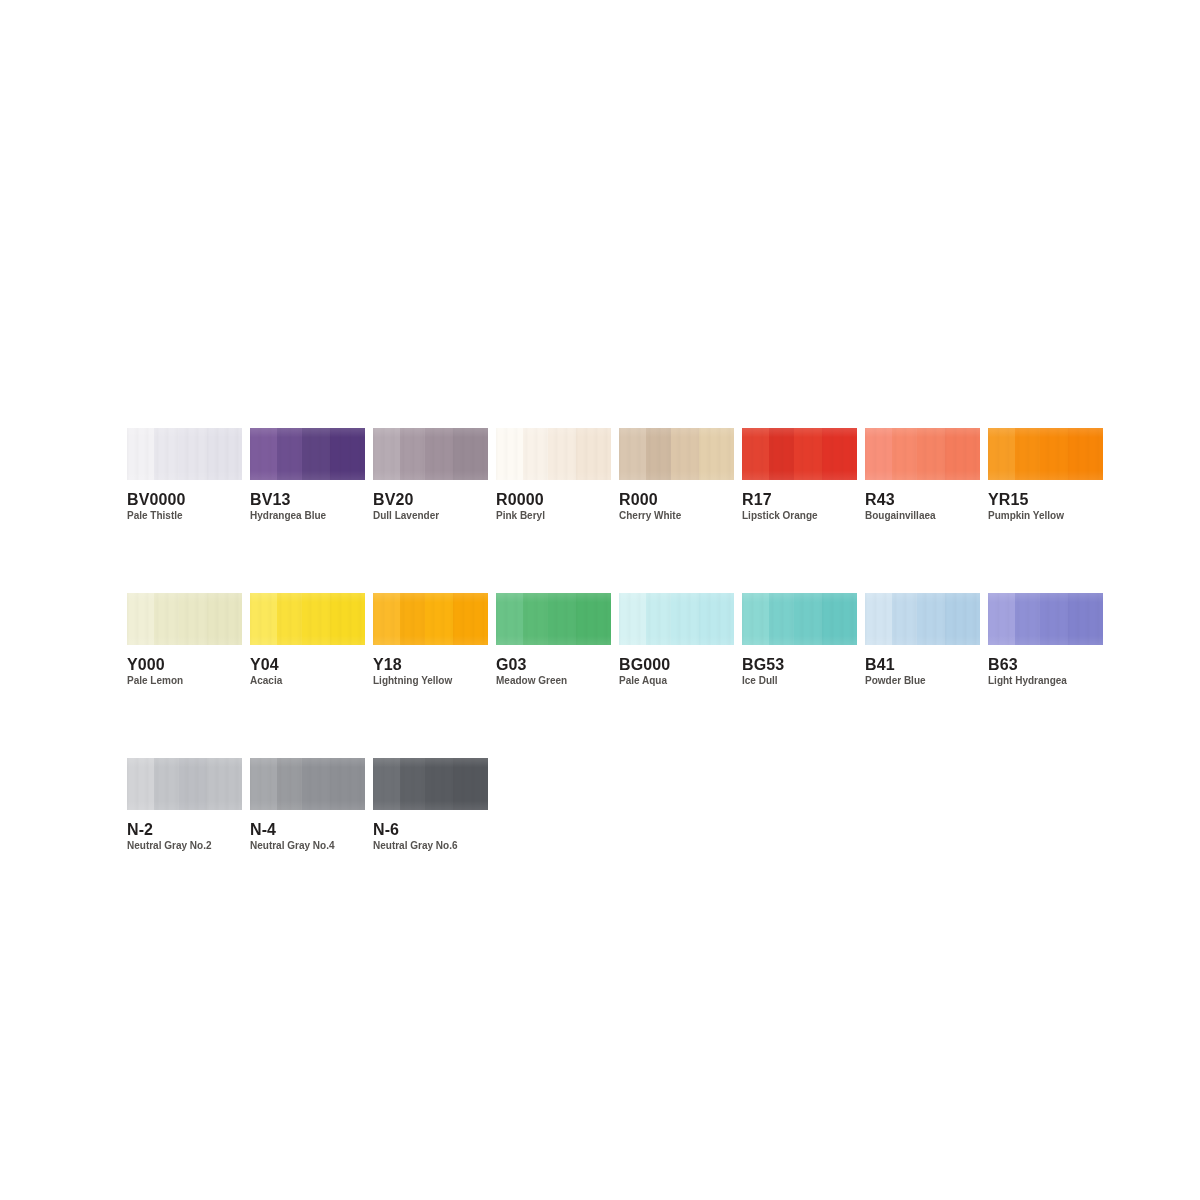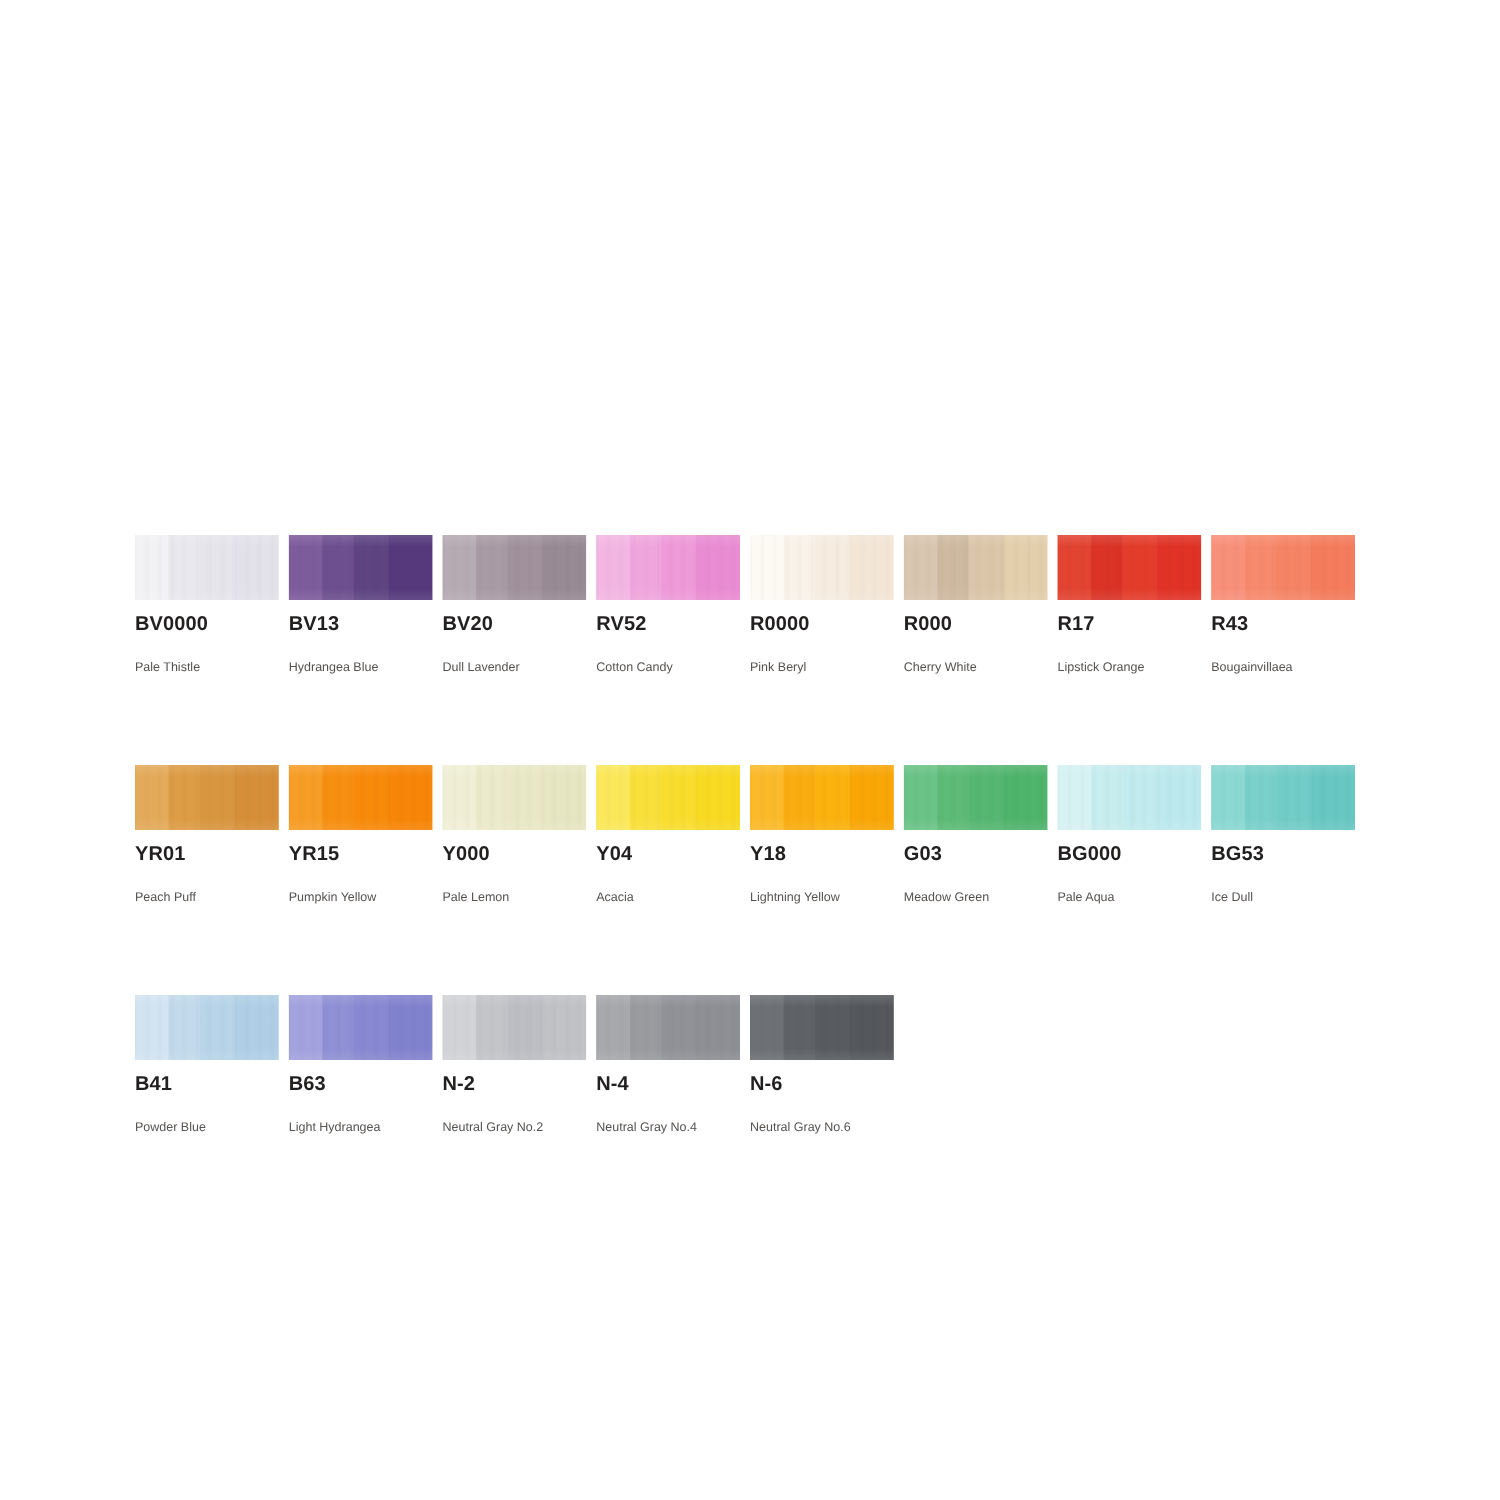--- a/index.html
+++ b/index.html
@@ -16,21 +16,21 @@
   }
   #chart-root {
     position: absolute;
     left: 0;
     top: 0;
     width: 1200px;
     height: 1200px;
   }
   #swatch-grid {
     position: absolute;
-    left: 108px;
+    left: 127px;
     top: 428px;
     width: 971px;
     display: grid;
     grid-template-columns: repeat(8, 115px);
     column-gap: 8px;
     row-gap: 72px;
   }
   .swatch-cell {
     width: 115px;
   }
@@ -80,23 +80,23 @@
   .swatch-code {
     margin-top: 11px;
     font-size: 16px;
     font-weight: bold;
     color: #221f1f;
     letter-spacing: 0.1px;
     line-height: 17px;
     white-space: nowrap;
   }
   .swatch-name {
-    margin-top: 21px;
+    margin-top: 2px;
     font-size: 10px;
-    font-weight: normal;
+    font-weight: bold;
     color: #55524f;
     line-height: 11px;
     white-space: nowrap;
   }
 </style>
 </head>
 <body>
 
 <div id="chart-root">
   <div id="swatch-grid">
@@ -140,35 +140,20 @@
             <span style="left: 80px; width: 35px; background: rgb(152, 138, 149);"></span>
           </div>
           <div class="chip-grain"></div>
           <div class="chip-sheen"></div>
         </div>
         <div class="swatch-code">BV20</div>
         <div class="swatch-name">Dull Lavender</div>
       </div>
       <div class="swatch-cell">
         <div class="swatch-chip">
-          <div class="chip-base" style="background: rgb(240, 166, 221);"></div>
-          <div class="chip-bands">
-            <span style="left: 0px; width: 27px; background: rgb(243, 182, 227);"></span>
-            <span style="left: 27px; width: 25px; background: rgb(240, 166, 221);"></span>
-            <span style="left: 52px; width: 28px; background: rgb(238, 153, 216);"></span>
-            <span style="left: 80px; width: 35px; background: rgb(234, 140, 211);"></span>
-          </div>
-          <div class="chip-grain"></div>
-          <div class="chip-sheen"></div>
-        </div>
-        <div class="swatch-code">RV52</div>
-        <div class="swatch-name">Cotton Candy</div>
-      </div>
-      <div class="swatch-cell">
-        <div class="swatch-chip">
           <div class="chip-base" style="background: rgb(249, 242, 233);"></div>
           <div class="chip-bands">
             <span style="left: 0px; width: 27px; background: rgb(253, 250, 244);"></span>
             <span style="left: 27px; width: 25px; background: rgb(249, 242, 233);"></span>
             <span style="left: 52px; width: 28px; background: rgb(246, 236, 224);"></span>
             <span style="left: 80px; width: 35px; background: rgb(243, 230, 215);"></span>
           </div>
           <div class="chip-grain"></div>
           <div class="chip-sheen"></div>
         </div>
@@ -215,35 +200,20 @@
             <span style="left: 80px; width: 35px; background: rgb(244, 124, 92);"></span>
           </div>
           <div class="chip-grain"></div>
           <div class="chip-sheen"></div>
         </div>
         <div class="swatch-code">R43</div>
         <div class="swatch-name">Bougainvillaea</div>
       </div>
       <div class="swatch-cell">
         <div class="swatch-chip">
-          <div class="chip-base" style="background: rgb(223, 160, 74);"></div>
-          <div class="chip-bands">
-            <span style="left: 0px; width: 27px; background: rgb(227, 170, 90);"></span>
-            <span style="left: 27px; width: 25px; background: rgb(221, 156, 69);"></span>
-            <span style="left: 52px; width: 28px; background: rgb(217, 150, 64);"></span>
-            <span style="left: 80px; width: 35px; background: rgb(214, 143, 56);"></span>
-          </div>
-          <div class="chip-grain"></div>
-          <div class="chip-sheen"></div>
-        </div>
-        <div class="swatch-code">YR01</div>
-        <div class="swatch-name">Peach Puff</div>
-      </div>
-      <div class="swatch-cell">
-        <div class="swatch-chip">
           <div class="chip-base" style="background: rgb(248, 146, 18);"></div>
           <div class="chip-bands">
             <span style="left: 0px; width: 27px; background: rgb(247, 157, 37);"></span>
             <span style="left: 27px; width: 25px; background: rgb(247, 143, 16);"></span>
             <span style="left: 52px; width: 28px; background: rgb(248, 138, 10);"></span>
             <span style="left: 80px; width: 35px; background: rgb(247, 133, 7);"></span>
           </div>
           <div class="chip-grain"></div>
           <div class="chip-sheen"></div>
         </div>

